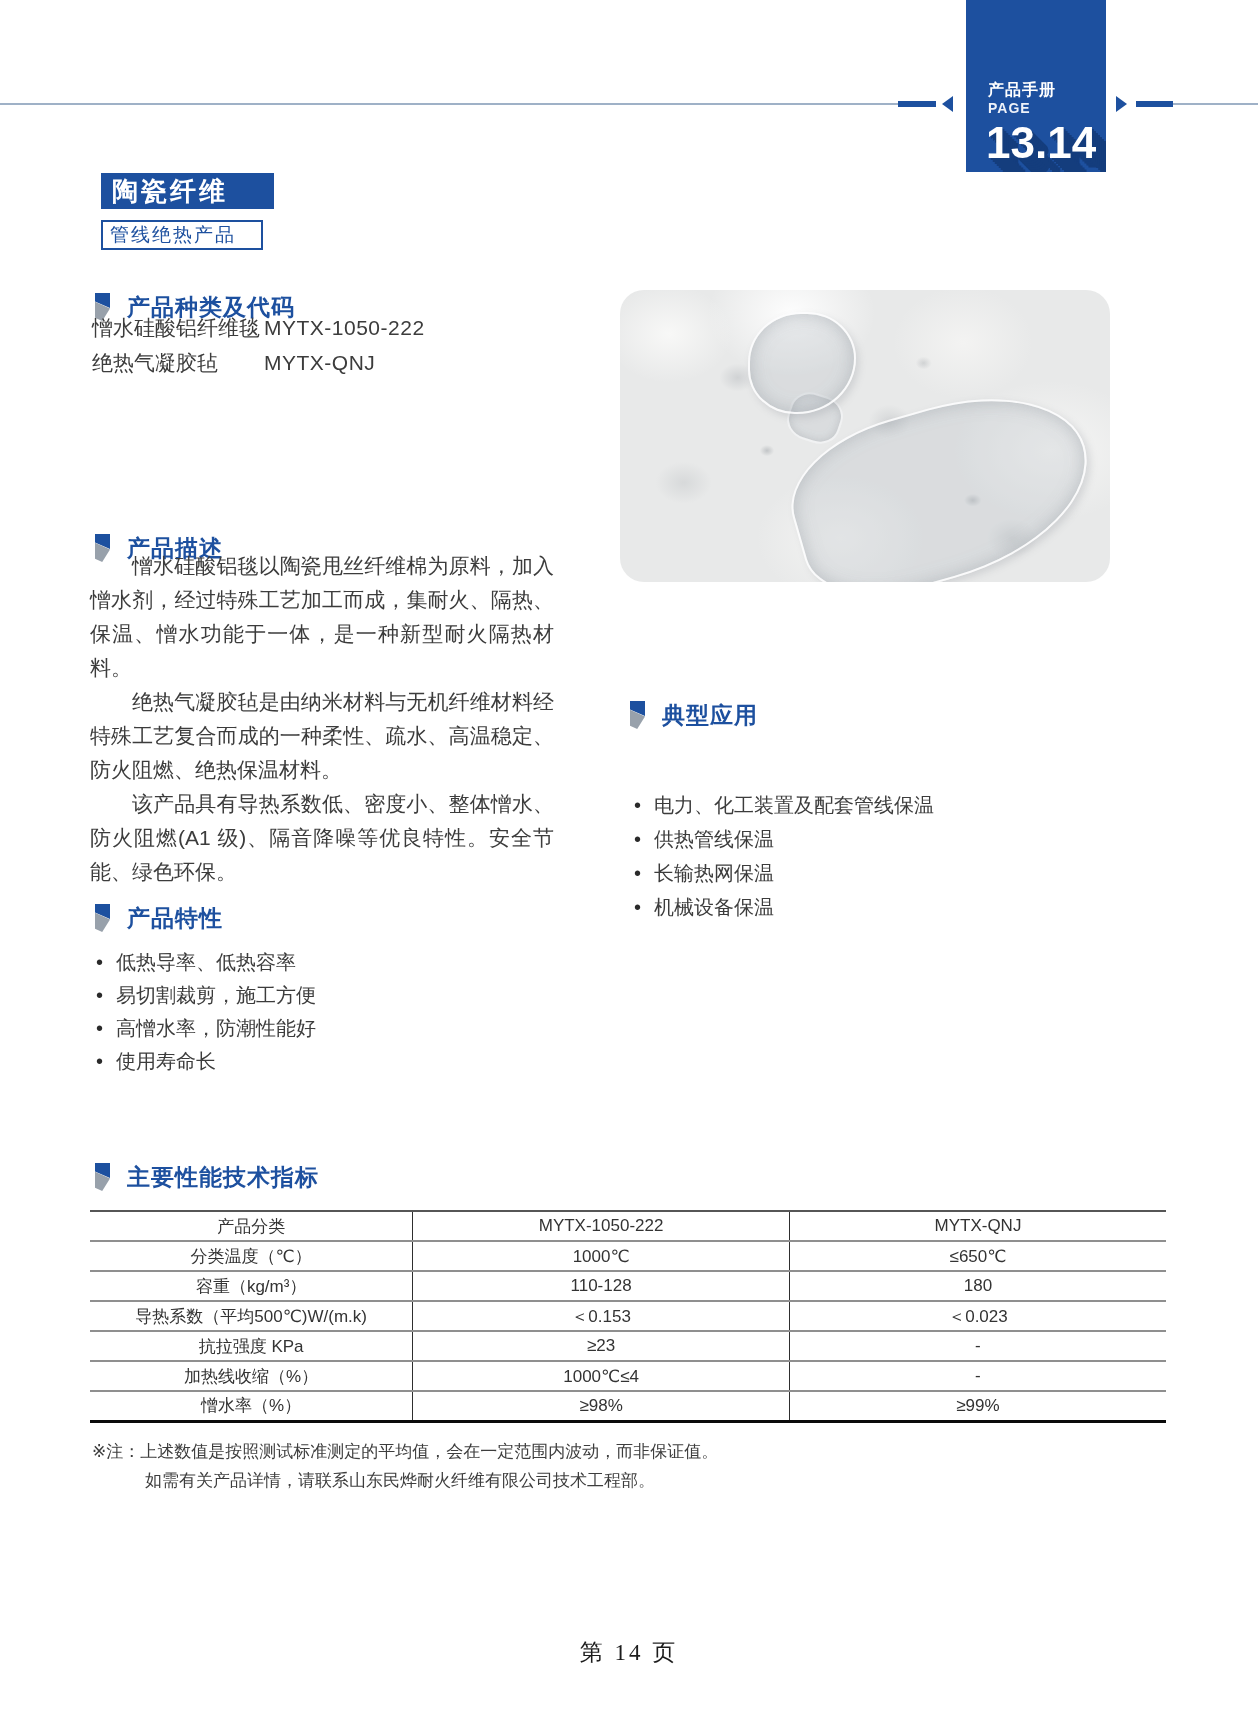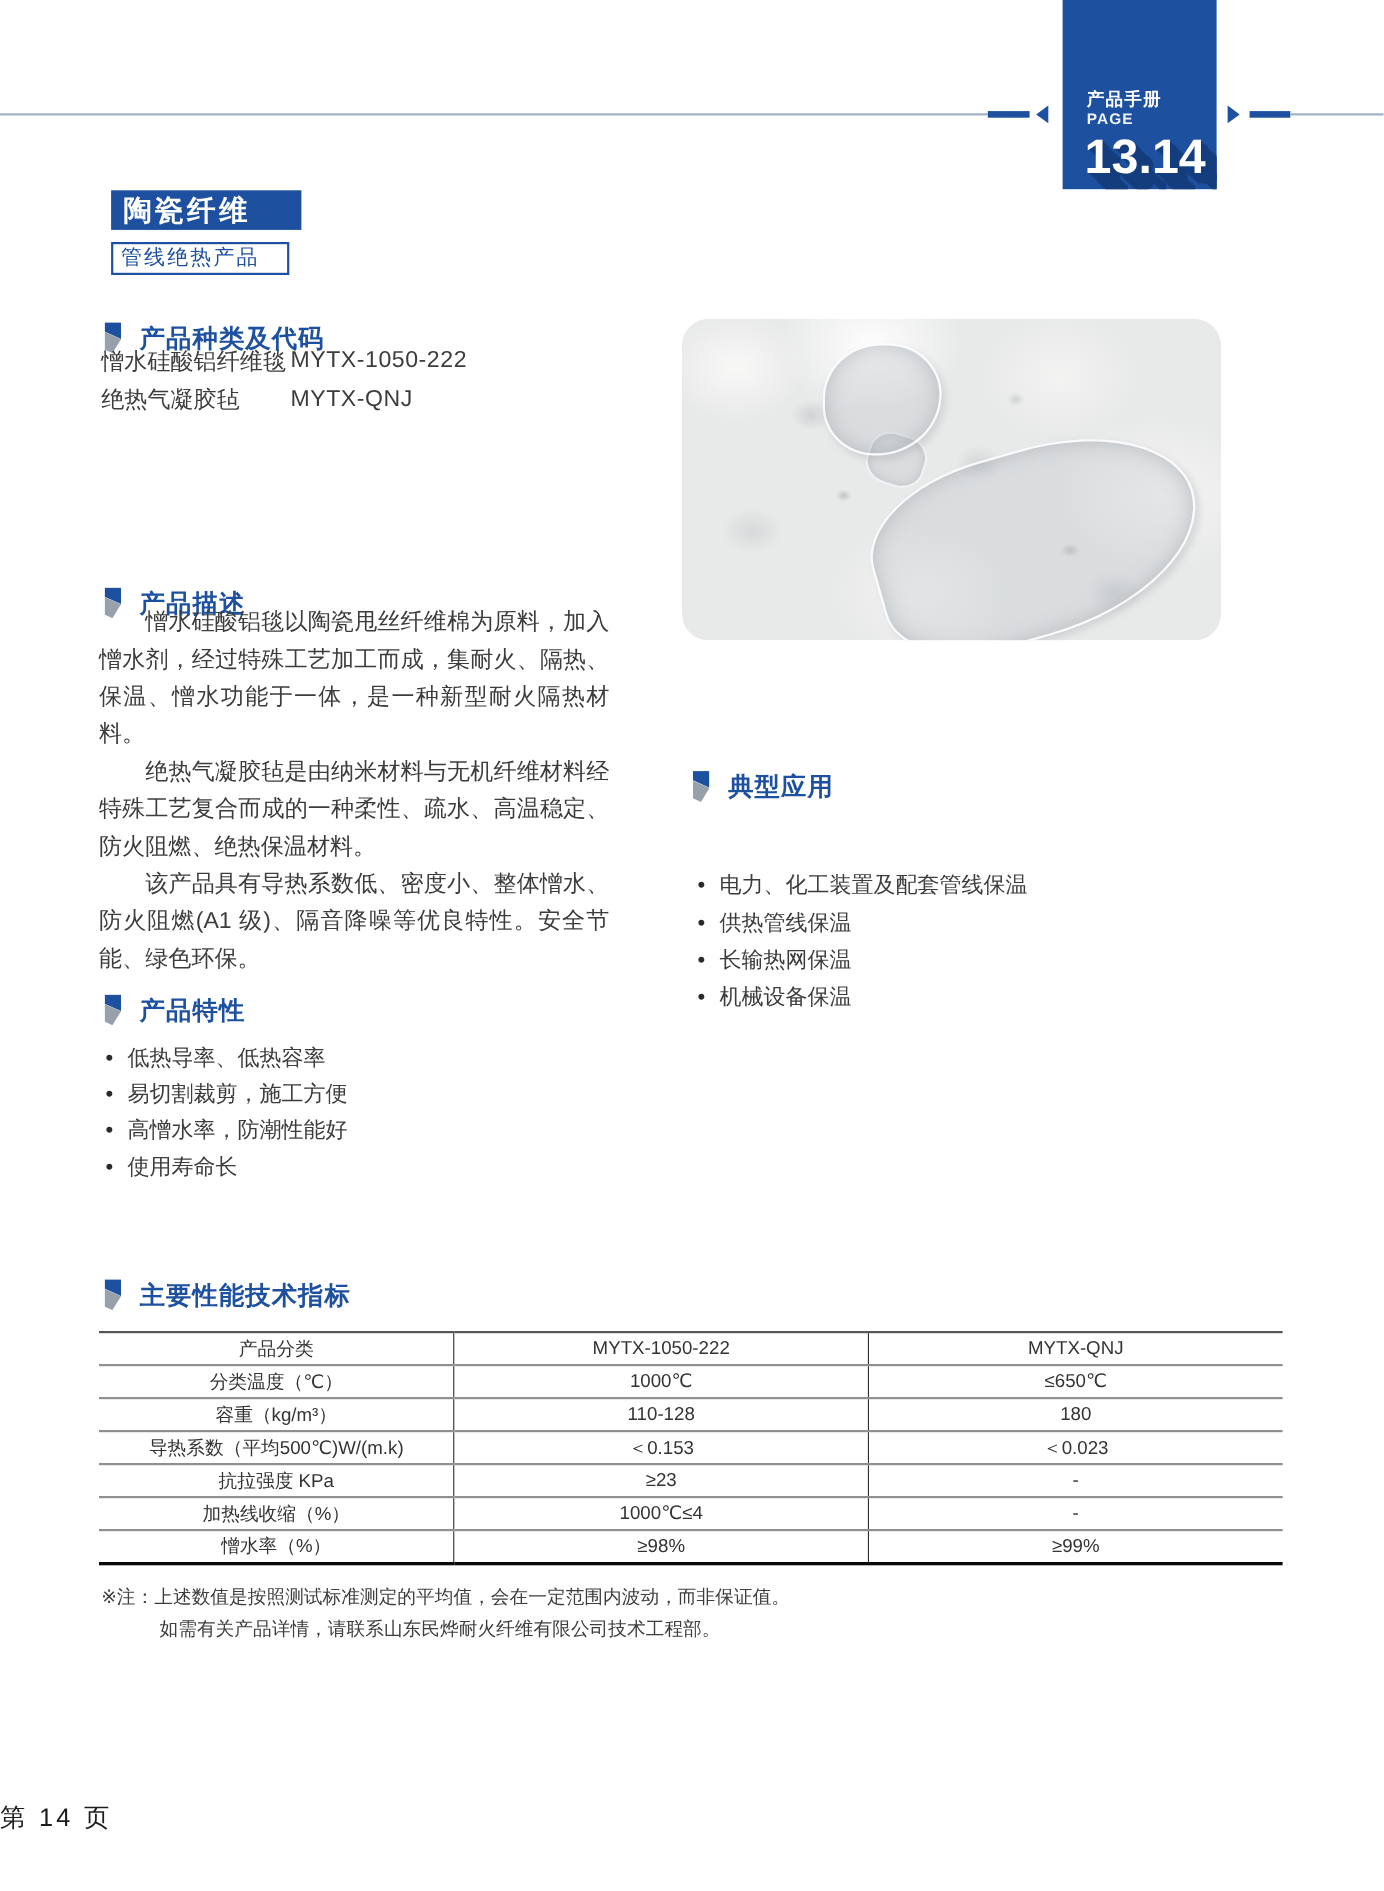--- a/index.html
+++ b/index.html
@@ -103,21 +103,21 @@
   .spec-table col.c3{width:35%;}
   .spec-table th,.spec-table td{height:30px;padding:0 6px;font-size:17px;font-weight:normal;color:#333;
     text-align:center;vertical-align:middle;border-bottom:2px solid #8f8f8f;}
   .spec-table tr:first-child th{border-top:2px solid #565656;}
   .spec-table tr:last-child td{border-bottom:3px solid #0a0a0a;}
   .spec-table th:nth-child(-n+2),.spec-table td:nth-child(-n+2){border-right:1.5px solid #2e2e2e;}
 
   
   .notes{position:absolute;left:92px;top:1437px;font-size:17px;color:#3d3d3d;line-height:29px;}
   .notes .note-line2{margin-left:53px;}
-  .page-num{position:absolute;left:0;right:0;top:1637px;text-align:left;font-size:23px;color:#1c1c1c;letter-spacing:3px;}
+  .page-num{position:absolute;left:0;right:0;top:1637px;text-align:center;font-size:23px;color:#1c1c1c;letter-spacing:3px;font-family:Liberation Serif, serif;}
 </style>
 </head>
 <body>
 
 <div class="page">
 
   <div class="rule rule-left-thin"></div>
   <div class="rule thick rule-left-thick"></div>
   <div class="arrow arrow-left"></div>
   <div class="arrow arrow-right"></div>

